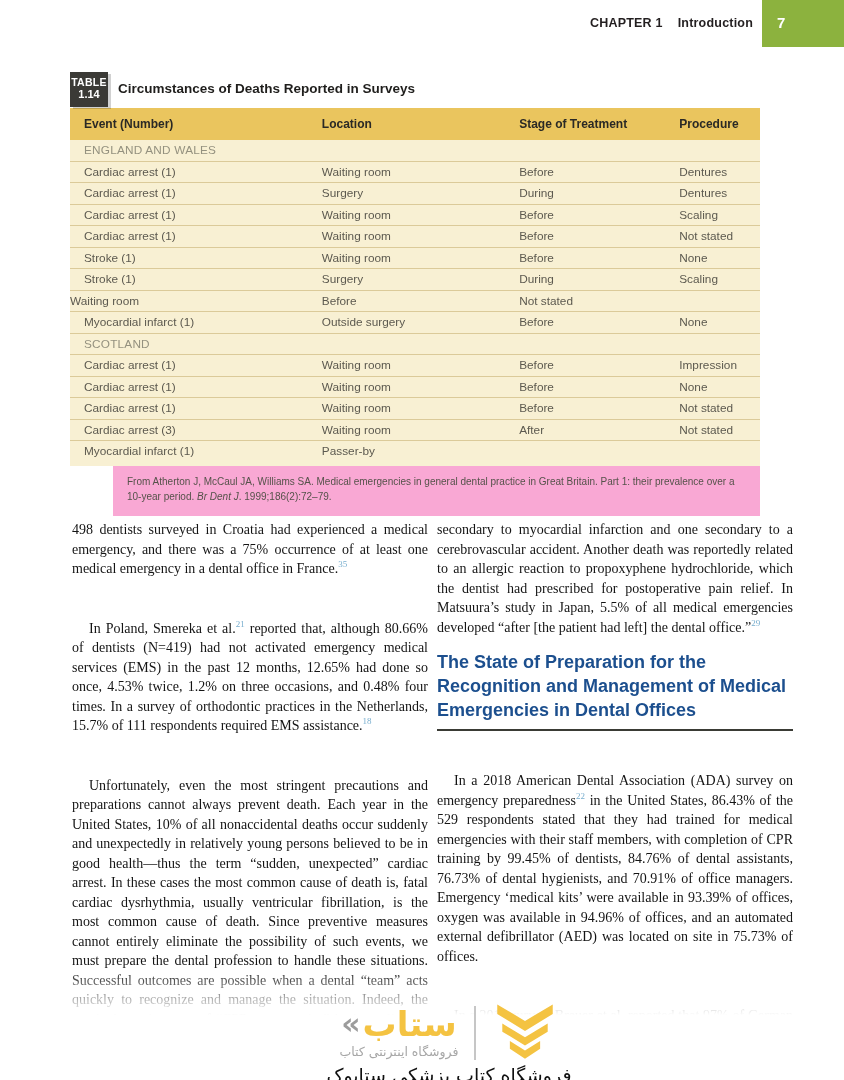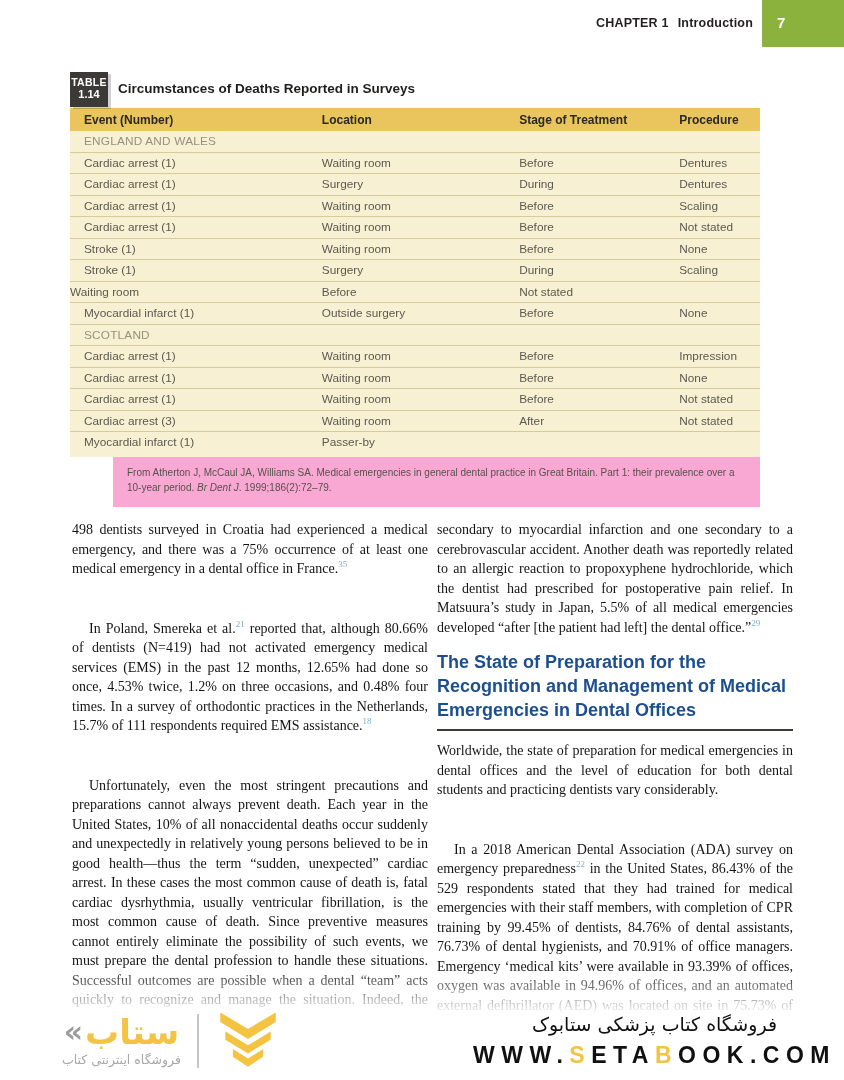--- a/index.html
+++ b/index.html
@@ -2,35 +2,35 @@
 <html><head>
 <meta charset="utf-8">
 <style>
   html,body{margin:0;padding:0;background:#ffffff;}
   body{width:844px;height:1080px;position:relative;overflow:hidden;
        font-family:"Liberation Sans",sans-serif;-webkit-font-smoothing:antialiased;}
 
   
   .running-head{position:absolute;top:16px;right:91px;font-size:12.5px;font-weight:bold;
     color:#231f20;letter-spacing:.2px;}
-  .running-head .chap{margin-right:9px;}
+  .running-head .chap{margin-right:15px;}
   .page-num-box{position:absolute;top:0;right:0;width:82px;height:47px;background:#8CB23E;}
   .page-num-box span{position:absolute;left:15px;top:14px;color:#fff;font-size:15px;font-weight:bold;}
 
   
   .table-wrap{position:absolute;left:70px;top:72px;width:690px;}
   .table-caption{position:relative;height:36px;}
   .table-label-box{position:absolute;left:0;top:0;width:38px;height:35px;background:#3B3A36;
     color:#fff;text-align:center;font-weight:bold;line-height:1.15;padding-top:4px;
     box-sizing:border-box;box-shadow:3px 2px 0 rgba(0,0,0,0.18);}
   .table-label-box .l1{font-size:10.5px;display:block;letter-spacing:.3px;}
   .table-label-box .l2{font-size:11px;display:block;}
   .table-title{position:absolute;left:48px;top:9px;font-size:13.5px;font-weight:bold;color:#1f1e1c;}
   .t-head{display:grid;grid-template-columns:36.5% 28.6% 23.2% 11.7%;background:#EAC55E;
-    height:23px;align-items:center;}
+    height:32px;align-items:center;}
   .t-head .t-cell{font-size:12px;font-weight:bold;color:#2A2925;}
   .t-body{background:#F8F0D3;padding-bottom:4px;}
   .t-row{display:grid;grid-template-columns:36.5% 28.6% 23.2% 11.7%;align-items:center;
     border-bottom:1px solid #DBCA99;min-height:20.5px;}
   .t-row.last{border-bottom:none;}
   .t-cell{font-size:11.8px;color:#5C594F;padding:2.5px 4px 2.5px 0;}
   .t-cell.c0{padding-left:14px;}
   .t-row.section .t-cell{color:#94917F;letter-spacing:.2px;}
   .table-source{background:#f9a8d4;font-size:10px;line-height:1.5;color:#55524A;
     padding:8px 14px 12px 14px;margin-left:43px;}
@@ -49,21 +49,21 @@
   .heading-rule{height:2px;background:#3A3B35;margin:7px 0 10px 0;}
 
   
   .fade-overlay{position:absolute;left:0;top:968px;width:844px;height:112px;z-index:4;
     background:linear-gradient(to bottom,rgba(255,255,255,0) 0%,#ffffff 42%,#ffffff 100%);
     pointer-events:none;}
 
   
   .footer{position:absolute;left:0;top:1002px;width:844px;height:78px;z-index:6;
     display:flex;align-items:center;justify-content:space-between;
-    padding:0 8px 0 62px;box-sizing:border-box;}
+    padding:0 8px 0 62px;box-sizing:border-box;flex-direction:column;}
   .brand{display:flex;align-items:center;gap:16px;}
   .brand-text{text-align:center;}
   .brand-word{font-family:"DejaVu Sans",sans-serif;font-size:34px;line-height:1;font-weight:bold;}
   .brand-word .mark{color:#9C9C9C;font-size:30px;vertical-align:2px;margin-right:2px;}
   .brand-word .name{color:#F4C342;}
   .brand-tagline{font-family:"DejaVu Sans",sans-serif;font-size:12.5px;color:#A7A7A7;margin-top:3px;}
   .brand-divider{width:2px;height:54px;background:#C6C6C6;}
   .footer-right{text-align:center;}
   .store-title{font-family:"DejaVu Sans",sans-serif;font-size:19px;color:#101010;}
   .store-url{font-size:23px;font-weight:bold;letter-spacing:6.5px;color:#101010;margin-top:7px;}
@@ -184,21 +184,20 @@
 <div class="col col-left">
     <p class="body-p"><span>498 dentists surveyed in Croatia had experienced a medical emergency, and there was a 75% occurrence of at least one medical emergency in a dental office in France.</span><sup class="ref">35</sup></p>
     <p class="body-p indent"><span>In Poland, Smereka et al.</span><sup class="ref">21</sup><span> reported that, although 80.66% of dentists (N=419) had not activated emergency medical services (EMS) in the past 12 months, 12.65% had done so once, 4.53% twice, 1.2% on three occasions, and 0.48% four times. In a survey of orthodontic practices in the Netherlands, 15.7% of 111 respondents required EMS assistance.</span><sup class="ref">18</sup></p>
     <p class="body-p indent"><span>Unfortunately, even the most stringent precautions and preparations cannot always prevent death. Each year in the United States, 10% of all nonaccidental deaths occur suddenly and unexpectedly in relatively young persons believed to be in good health—thus the term “sudden, unexpected” cardiac arrest. In these cases the most common cause of death is, fatal cardiac dysrhythmia, usually ventricular fibrillation, is the most common cause of death. Since preventive measures cannot entirely eliminate the possibility of such events, we must prepare the dental profession to handle these situations. Successful outcomes are possible when a dental “team” acts quickly to recognize and manage the situation. Indeed, the survival rate in cases of “CPR emergencies” in Australia was reported to be 75%, and an additional three patients with cardiac arrest secondary to anaphylaxis survived.</span><sup class="ref">8</sup></p>
     <p class="body-p indent"><span>However, not all deaths occur within the confines of dental offices. The stress associated with dental treatment can potentially trigger events that result in a patient’s demise days after treatment. In a survey conducted by the Southern California Society of Oral and Maxillofacial Surgeons, 10 such inci-</span></p>
   </div>
 <div class="col col-right">
     <p class="body-p"><span>secondary to myocardial infarction and one secondary to a cerebrovascular accident. Another death was reportedly related to an allergic reaction to propoxyphene hydrochloride, which the dentist had prescribed for postoperative pain relief. In Matsuura’s study in Japan, 5.5% of all medical emergencies developed “after [the patient had left] the dental office.”</span><sup class="ref">29</sup></p>
     <h2 class="blue-heading">The State of Preparation for the Recognition and Management of Medical Emergencies in Dental Offices</h2>
     <div class="heading-rule"></div>
-    <p class="body-p"><span>Worldwide, the state of preparation for medical emergencies in dental offices and the level of education for both dental students and practicing dentists vary considerably.</span></p>
     <p class="body-p indent"><span>In a 2018 American Dental Association (ADA) survey on emergency preparedness</span><sup class="ref">22</sup><span> in the United States, 86.43% of the 529 respondents stated that they had trained for medical emergencies with their staff members, with completion of CPR training by 99.45% of dentists, 84.76% of dental assistants, 76.73% of dental hygienists, and 70.91% of office managers. Emergency ‘medical kits’ were available in 93.39% of offices, oxygen was available in 94.96% of offices, and an automated external defibrillator (AED) was located on site in 75.73% of offices.</span></p>
     <p class="body-p indent"><span>In a 2016 survey, Breuer et al. reported that 97% of German dental students were unable to administer oxygen, 48% were unable to perform adequate CPR, and 47% did not use an AED when necessary.</span></p>
   </div>
 
 <div class="fade-overlay"></div>
 
 <div class="footer">
   <div class="brand">
     <div class="brand-text">
       <div class="brand-word">

